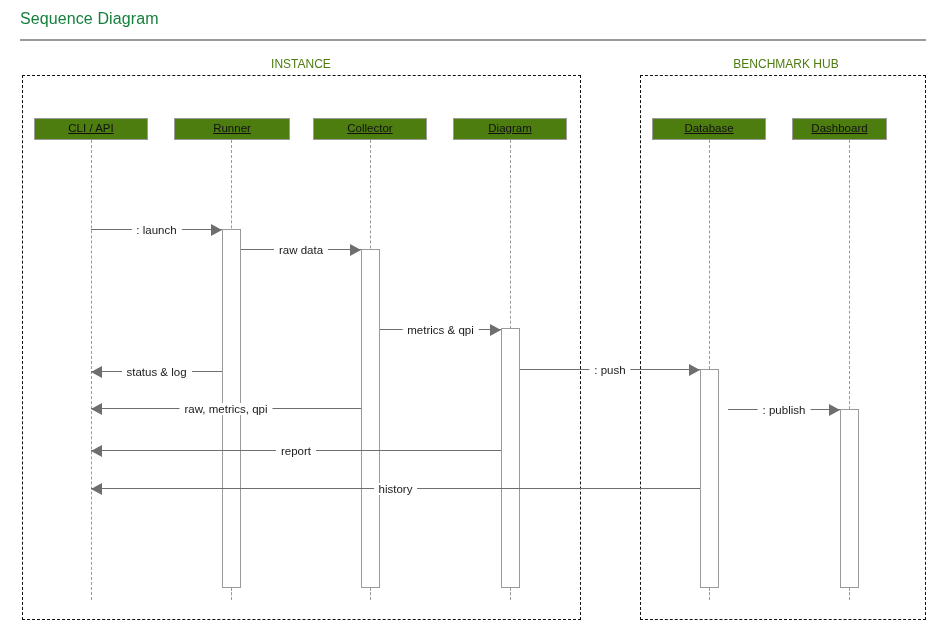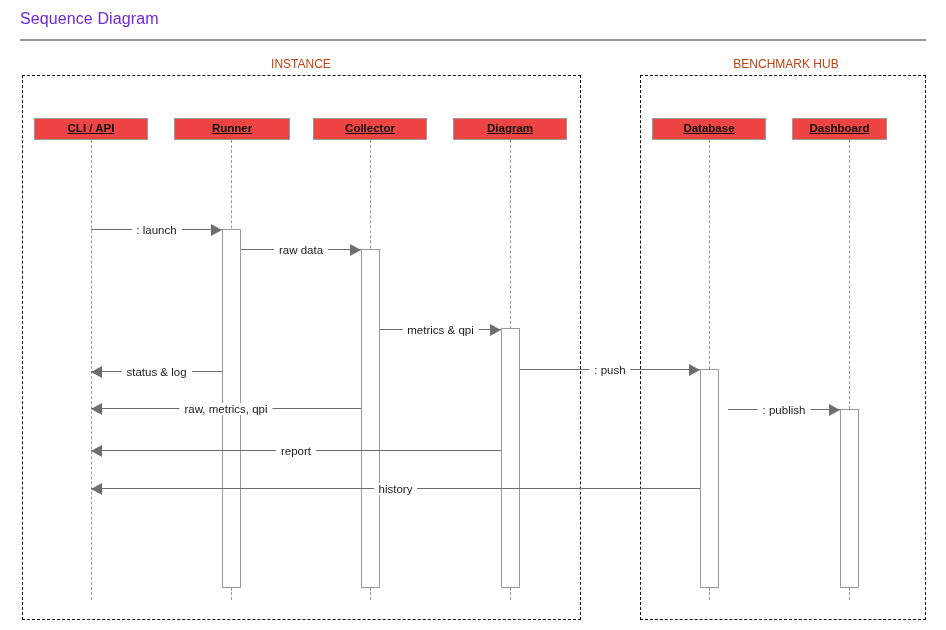--- a/index.html
+++ b/index.html
@@ -14,54 +14,54 @@
     color: #1a1a1a;
     overflow: hidden;
     position: relative;
   }
   #page-title {
     position: absolute;
     left: 20px;
     top: 10px;
     font-size: 16px;
     font-weight: 400;
-    color: #6d28d9;
+    color: #15803d;
     letter-spacing: 0.1px;
   }
   #title-rule {
     position: absolute;
     left: 20px;
     top: 39px;
     width: 906px;
     height: 2px;
     background: #9a9a9a;
   }
   .partition {
     position: absolute;
     border: 1.5px dashed #111111;
     box-sizing: border-box;
     background: transparent;
   }
   .partition-label {
     position: absolute;
     font-size: 12px;
-    color: #c2410c;
+    color: #4d7c0f;
     text-align: center;
     white-space: nowrap;
   }
   .participant {
     position: absolute;
     box-sizing: border-box;
-    background: #ef4444;
+    background: #4d7c0f;
     border: 1.5px solid #9a9a9a;
     height: 22px;
     line-height: 19px;
     text-align: center;
     font-size: 11.5px;
-    font-weight: bold;
+    font-weight: normal;
     color: #111111;
   }
   .participant span {
     text-decoration: underline;
   }
   .lifeline {
     position: absolute;
     width: 0;
     border-left: 1.5px dashed #9a9a9a;
   }

